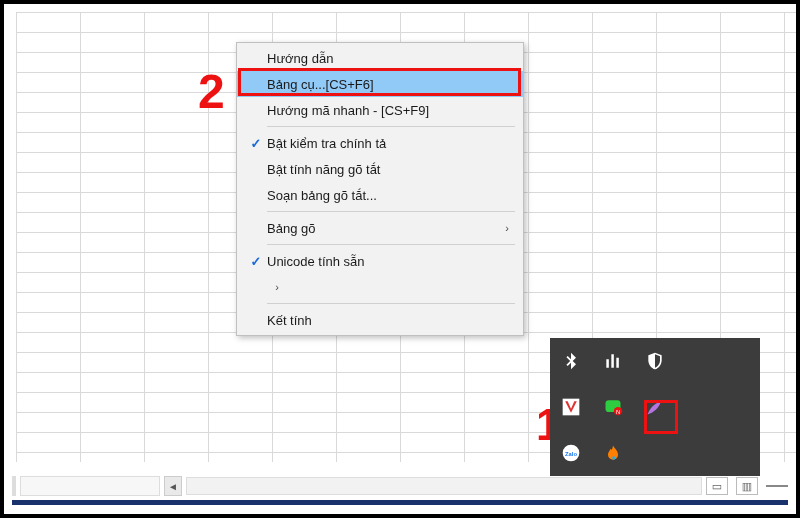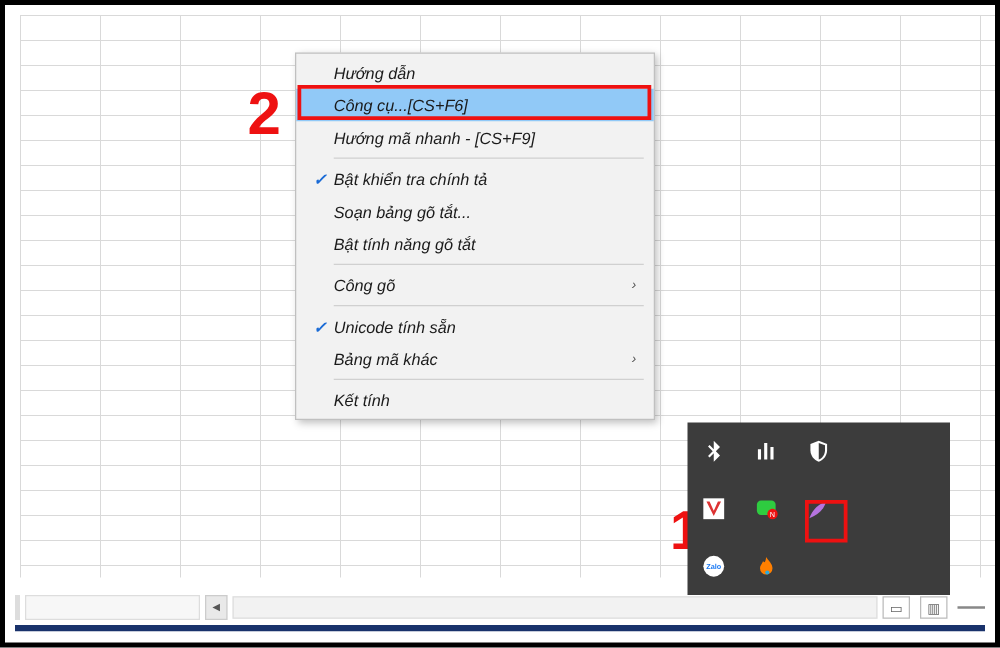--- a/index.html
+++ b/index.html
@@ -21,21 +21,21 @@
   .bottombar .lbtn { width: 18px; height: 20px; background: #e9e9e9; border: 1px solid #ccc; display: flex; align-items: center; justify-content: center; font-size: 10px; color: #555; }
   .bottombar .track { flex: 1; height: 18px; background: #f2f2f2; border: 1px solid #ddd; }
   .bottombar .rightbit { display: flex; gap: 8px; align-items: center; }
   .bottombar .glyph { width: 22px; height: 18px; border: 1px solid #bbb; display:flex; align-items:center; justify-content:center; font-size:11px; color:#666;}
   .bottombar .minus { width: 22px; height: 2px; background: #888; }
 
   .underline { position:absolute; left:8px; right:8px; bottom:9px; height:5px; background:#19326b; }
 
   
   .menu { position: absolute; top: 38px; left: 232px; width: 288px; background: #f2f2f2; border: 1px solid #c0c0c0; box-shadow: 2px 2px 6px rgba(0,0,0,.25); padding: 2px 0; }
-  .menu .row { display: flex; align-items: center; height: 26px; padding: 0 14px 0 8px; position: relative; color: #1a1a1a; font-style: italic; }
+  .menu .row { display: flex; align-items: center; height: 26px; padding: 0 14px 0 8px; position: relative; color: #1a1a1a; }
   .menu .row .chk { width: 22px; display:flex; justify-content:center; color:#1a6bd6; font-weight:bold; }
   .menu .row .lbl { flex: 1; white-space: nowrap; }
   .menu .row .sub { width: 12px; text-align: right; color:#4a4a4a; font-size:11px; }
   .menu .sep { height: 1px; margin: 3px 8px 3px 30px; background: #d0d0d0; }
   .menu .row.hl { background: #91c9f7; }
   .menu .row.bold .lbl { font-weight: 700; }
 
   
   .redbox1 { position:absolute; top:64px; left:234px; width:283px; height:28px; border:3px solid #e11; pointer-events:none; }
   .num2 { position:absolute; top:60px; left:194px; color:#e11; font-size:48px; font-weight:700; font-family: Arial, sans-serif; }
@@ -56,59 +56,58 @@
   <div class="grid"></div>
 
   <div class="menu" id="menu">
       <div class="row">
         <span class="chk"></span>
         <span class="lbl">Hướng dẫn</span>
         <span class="sub"></span>
       </div>
       <div class="row hl">
         <span class="chk"></span>
-        <span class="lbl">Công cụ...[CS+F6]</span>
+        <span class="lbl">Bảng cụ...[CS+F6]</span>
         <span class="sub"></span>
       </div>
       <div class="row">
         <span class="chk"></span>
         <span class="lbl">Hướng mã nhanh - [CS+F9]</span>
         <span class="sub"></span>
       </div>
       <div class="sep"></div>
       <div class="row">
         <span class="chk">✓</span>
-        <span class="lbl">Bật khiển tra chính tả</span>
+        <span class="lbl">Bật kiểm tra chính tả</span>
+        <span class="sub"></span>
+      </div>
+      <div class="row">
+        <span class="chk"></span>
+        <span class="lbl">Bật tính năng gõ tắt</span>
         <span class="sub"></span>
       </div>
       <div class="row">
         <span class="chk"></span>
         <span class="lbl">Soạn bảng gõ tắt...</span>
         <span class="sub"></span>
       </div>
-      <div class="row">
-        <span class="chk"></span>
-        <span class="lbl">Bật tính năng gõ tắt</span>
-        <span class="sub"></span>
-      </div>
       <div class="sep"></div>
       <div class="row">
         <span class="chk"></span>
-        <span class="lbl">Công gõ</span>
+        <span class="lbl">Bảng gõ</span>
         <span class="sub">›</span>
       </div>
       <div class="sep"></div>
       <div class="row">
         <span class="chk">✓</span>
         <span class="lbl">Unicode tính sẵn</span>
         <span class="sub"></span>
       </div>
       <div class="row">
         <span class="chk"></span>
-        <span class="lbl">Bảng mã khác</span>
         <span class="sub">›</span>
       </div>
       <div class="sep"></div>
       <div class="row">
         <span class="chk"></span>
         <span class="lbl">Kết tính</span>
         <span class="sub"></span>
       </div>
     </div>
 

